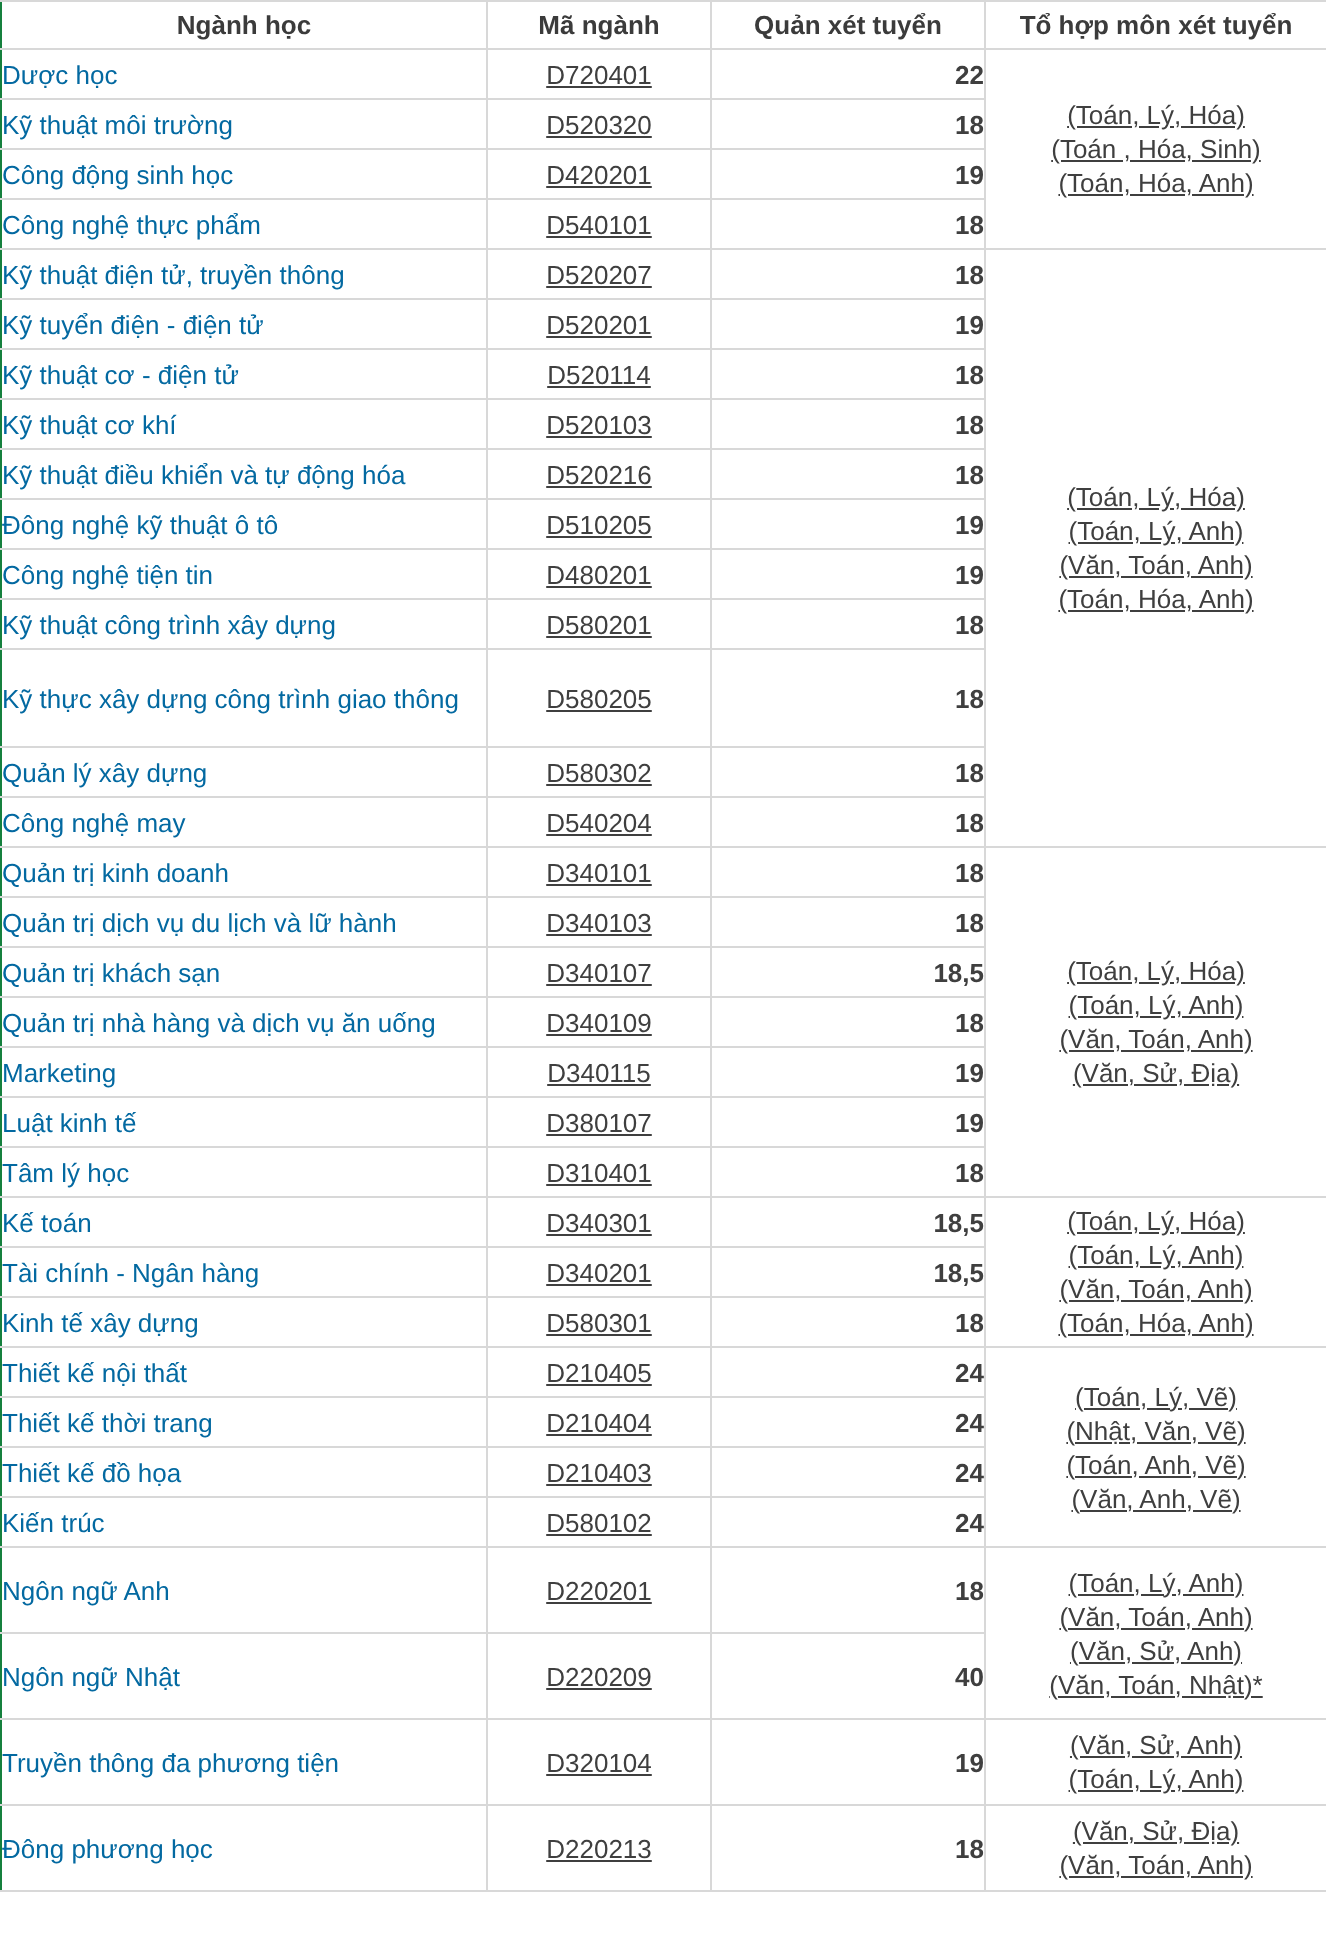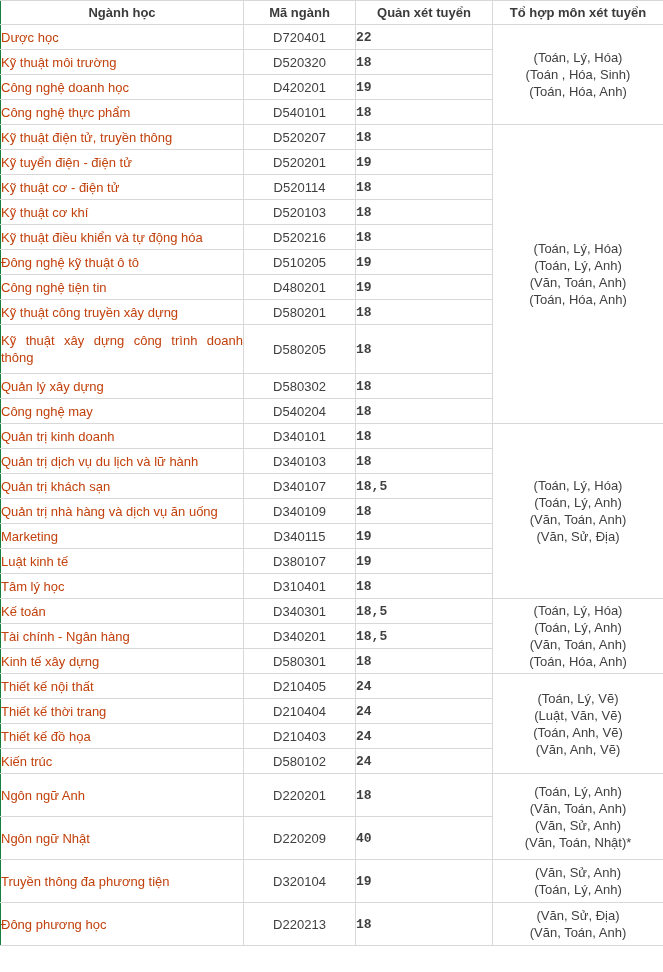--- a/index.html
+++ b/index.html
@@ -47,49 +47,50 @@
     text-align: center;
     color: #3b3b3b;
     font-size: 13px;
     padding: 1px 4px 3px 4px;
   }
 
   
   td.major {
     text-align: left;
     padding: 3px 9px 3px 9px;
-    color: #c2410c;
+    color: #0369a1;
   }
   td.major.justify {
     text-align: justify;
     text-align-last: left;
     text-justify: inter-word;
   }
   td.code {
     text-align: center;
     color: #3f3f3f;
     padding: 3px 4px;
+    text-decoration: underline;
   }
   td.score {
-    text-align: left;
+    text-align: right;
     font-weight: bold;
     color: #3f3f3f;
     padding: 3px 4px;
-    font-family: Liberation Mono, monospace;
   }
   td.combo {
     text-align: center;
     color: #3f3f3f;
     padding: 4px 4px;
     vertical-align: middle;
     line-height: 19px;
   }
   td.combo .combo-line {
     display: block;
     white-space: nowrap;
+    text-decoration: underline;
   }
 
   
   tr.r-std td { height: 24px; }
   tr.r-tall td { height: 42px; }
   tr.r-two td { height: 48px; }
 </style>
 </head>
 <body>
 
@@ -118,21 +119,21 @@
           <span class="combo-line">(Toán , Hóa, Sinh)</span>
           <span class="combo-line">(Toán, Hóa, Anh)</span>
         </td>
       </tr>
       <tr class="r-std">
         <td class="major">Kỹ thuật môi trường</td>
         <td class="code">D520320</td>
         <td class="score">18</td>
       </tr>
       <tr class="r-std">
-        <td class="major">Công nghệ doanh học</td>
+        <td class="major">Công động sinh học</td>
         <td class="code">D420201</td>
         <td class="score">19</td>
       </tr>
       <tr class="r-std">
         <td class="major">Công nghệ thực phẩm</td>
         <td class="code">D540101</td>
         <td class="score">18</td>
       </tr>
       <tr class="r-std">
         <td class="major">Kỹ thuật điện tử, truyền thông</td>
@@ -169,26 +170,26 @@
         <td class="major">Đông nghệ kỹ thuật ô tô</td>
         <td class="code">D510205</td>
         <td class="score">19</td>
       </tr>
       <tr class="r-std">
         <td class="major">Công nghệ tiện tin</td>
         <td class="code">D480201</td>
         <td class="score">19</td>
       </tr>
       <tr class="r-std">
-        <td class="major">Kỹ thuật công truyền xây dựng</td>
+        <td class="major">Kỹ thuật công trình xây dựng</td>
         <td class="code">D580201</td>
         <td class="score">18</td>
       </tr>
       <tr class="r-two">
-        <td class="major justify">Kỹ thuật xây dựng công trình doanh thông</td>
+        <td class="major justify">Kỹ thực xây dựng công trình giao thông</td>
         <td class="code">D580205</td>
         <td class="score">18</td>
       </tr>
       <tr class="r-std">
         <td class="major">Quản lý xây dựng</td>
         <td class="code">D580302</td>
         <td class="score">18</td>
       </tr>
       <tr class="r-std">
         <td class="major">Công nghệ may</td>
@@ -256,21 +257,21 @@
         <td class="major">Kinh tế xây dựng</td>
         <td class="code">D580301</td>
         <td class="score">18</td>
       </tr>
       <tr class="r-std">
         <td class="major">Thiết kế nội thất</td>
         <td class="code">D210405</td>
         <td class="score">24</td>
         <td class="combo" rowspan="4">
           <span class="combo-line">(Toán, Lý, Vẽ)</span>
-          <span class="combo-line">(Luật, Văn, Vẽ)</span>
+          <span class="combo-line">(Nhật, Văn, Vẽ)</span>
           <span class="combo-line">(Toán, Anh, Vẽ)</span>
           <span class="combo-line">(Văn, Anh, Vẽ)</span>
         </td>
       </tr>
       <tr class="r-std">
         <td class="major">Thiết kế thời trang</td>
         <td class="code">D210404</td>
         <td class="score">24</td>
       </tr>
       <tr class="r-std">

